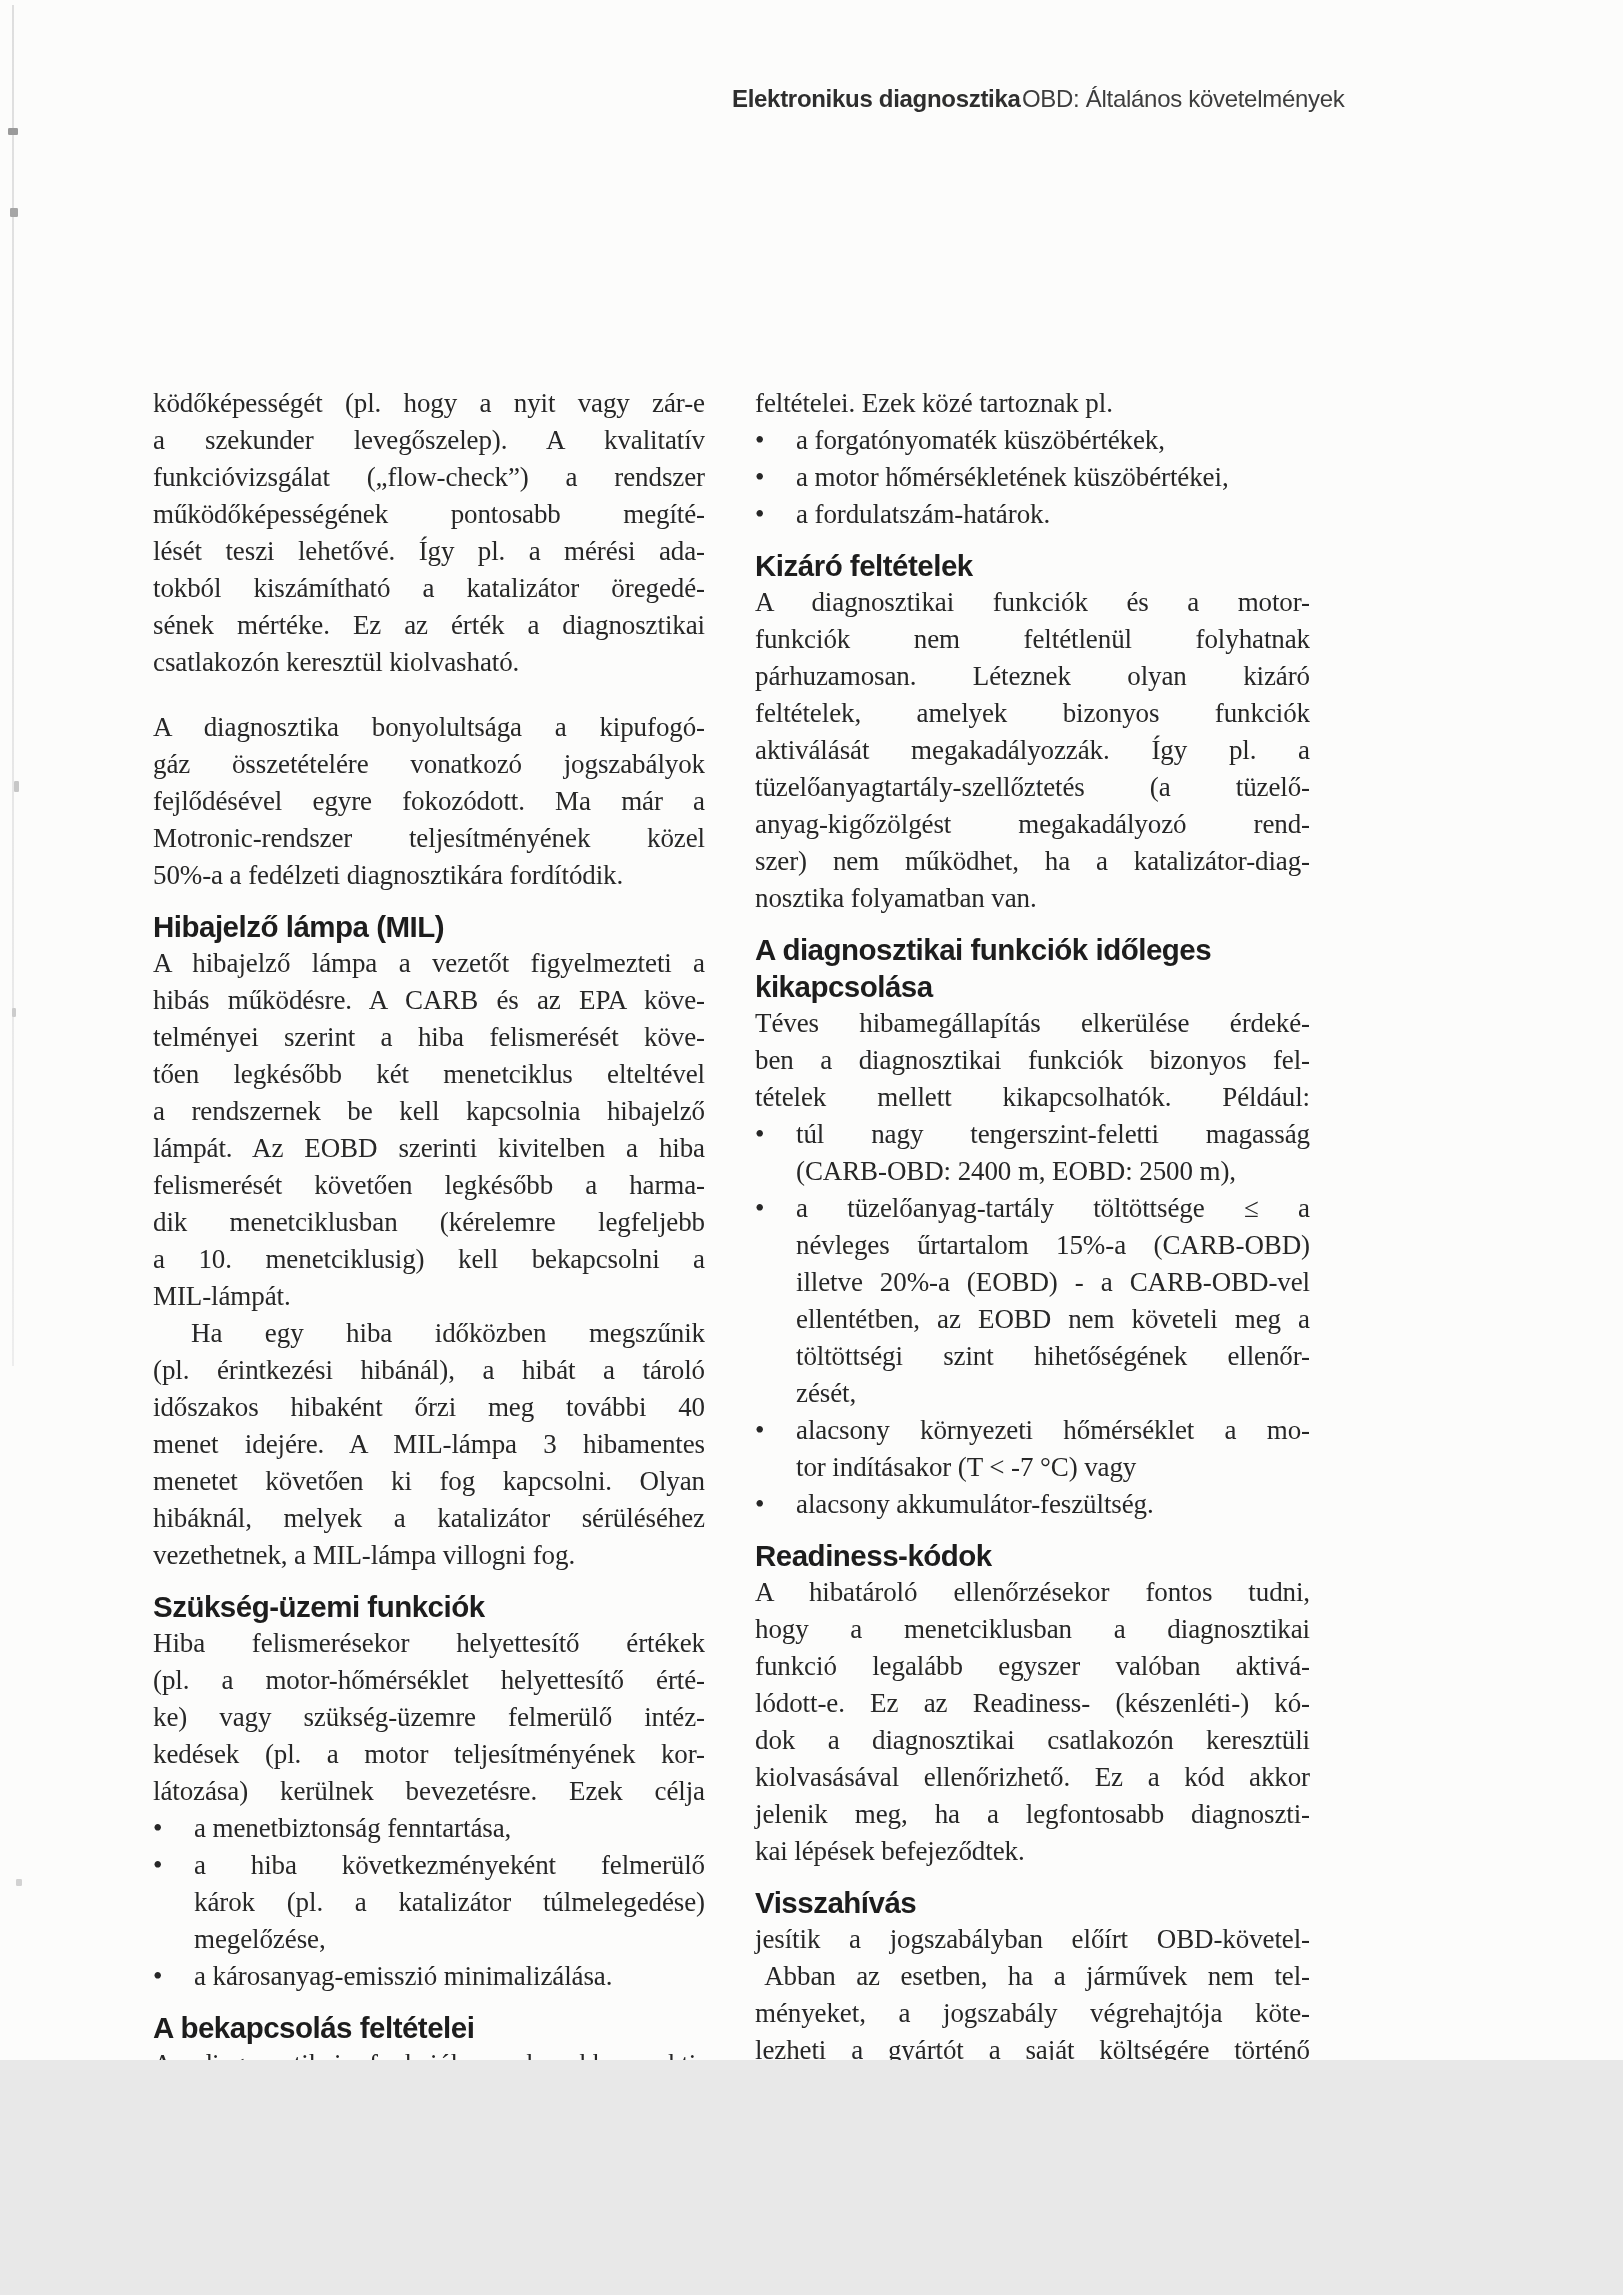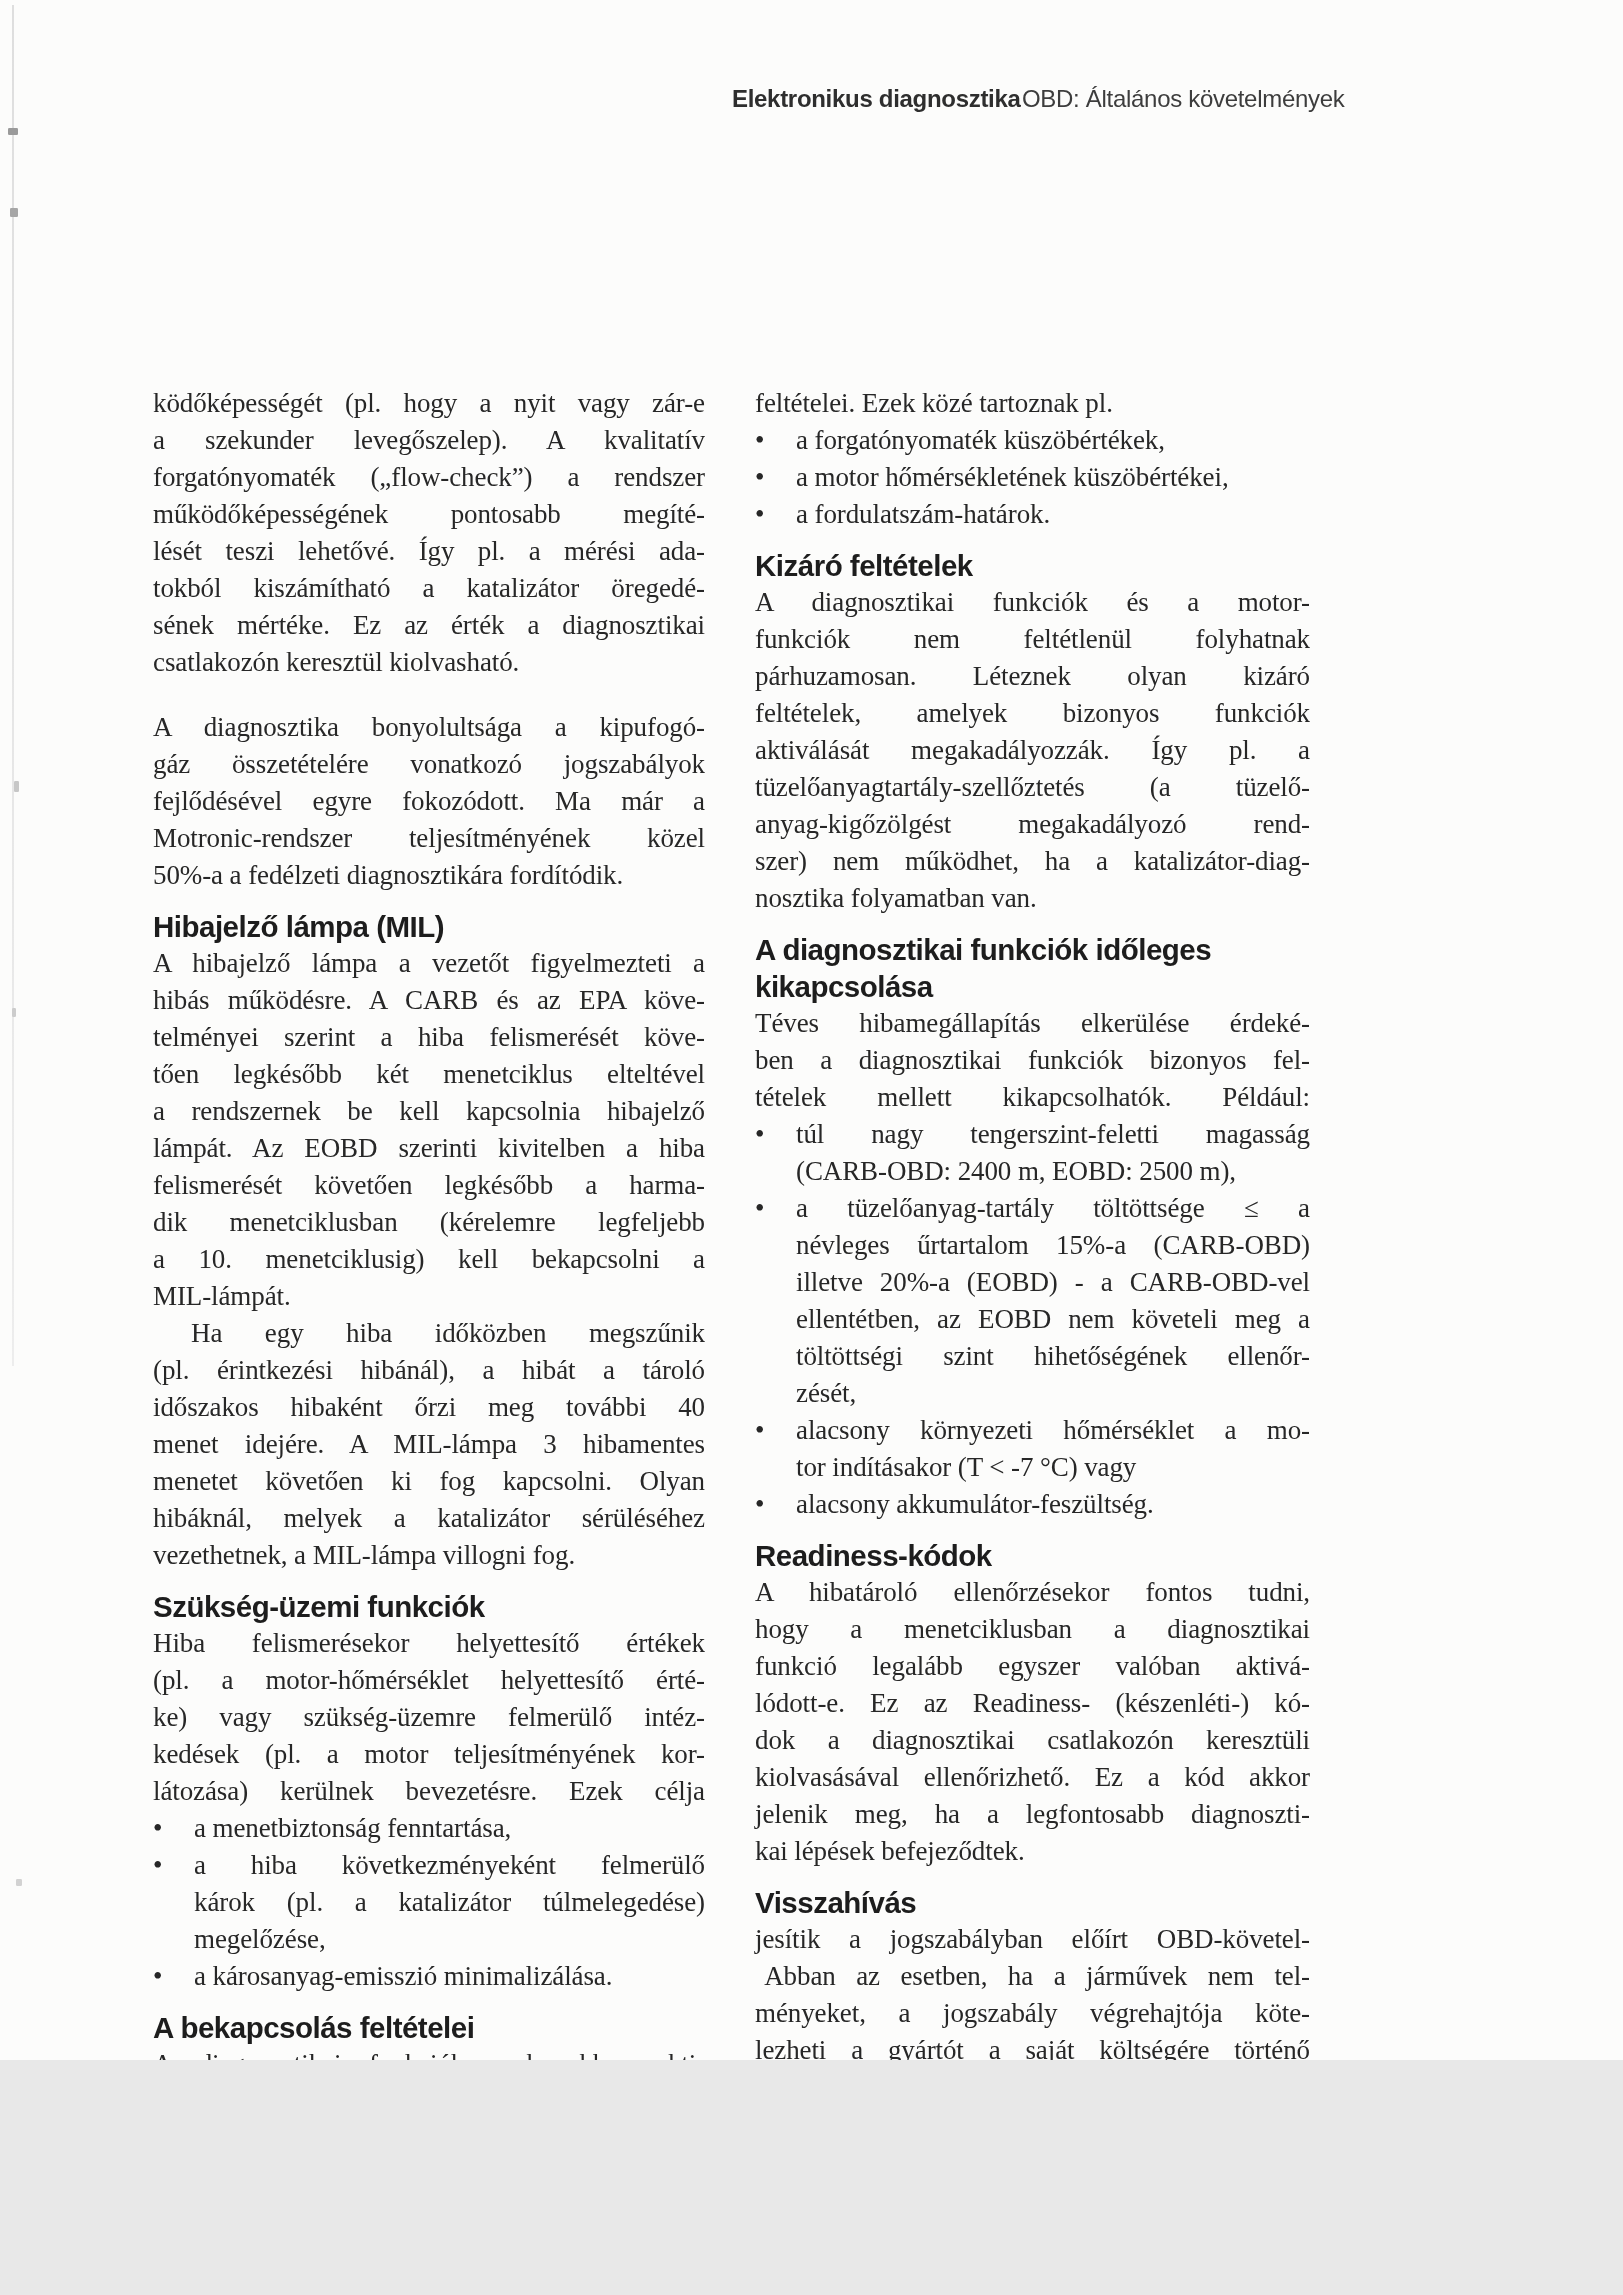--- a/index.html
+++ b/index.html
@@ -65,21 +65,21 @@
   <div class="running-header">
     <span class="rh-section">Elektronikus diagnosztika</span>
     <span class="rh-subsect">OBD: Általános követelmények</span>
     <span class="rh-pagenum">53</span>
   </div>
 
   <div class="col col-left" id="col-left">
       <div class="para">
         <div class="line">ködőképességét (pl. hogy a nyit vagy zár-e</div>
         <div class="line">a szekunder levegőszelep). A kvalitatív</div>
-        <div class="line">forgatónyomaték („flow-check”) a rendszer</div>
+        <div class="line">funkcióvizsgálat („flow-check”) a rendszer</div>
         <div class="line">működőképességének pontosabb megíté-</div>
         <div class="line">lését teszi lehetővé. Így pl. a mérési ada-</div>
         <div class="line">tokból kiszámítható a katalizátor öregedé-</div>
         <div class="line">sének mértéke. Ez az érték a diagnosztikai</div>
         <div class="line last">csatlakozón keresztül kiolvasható.</div>
       </div>
       <div class="para gap-lg">
         <div class="line">A diagnosztika bonyolultsága a kipufogó-</div>
         <div class="line">gáz összetételére vonatkozó jogszabályok</div>
         <div class="line">fejlődésével egyre fokozódott. Ma már a</div>

